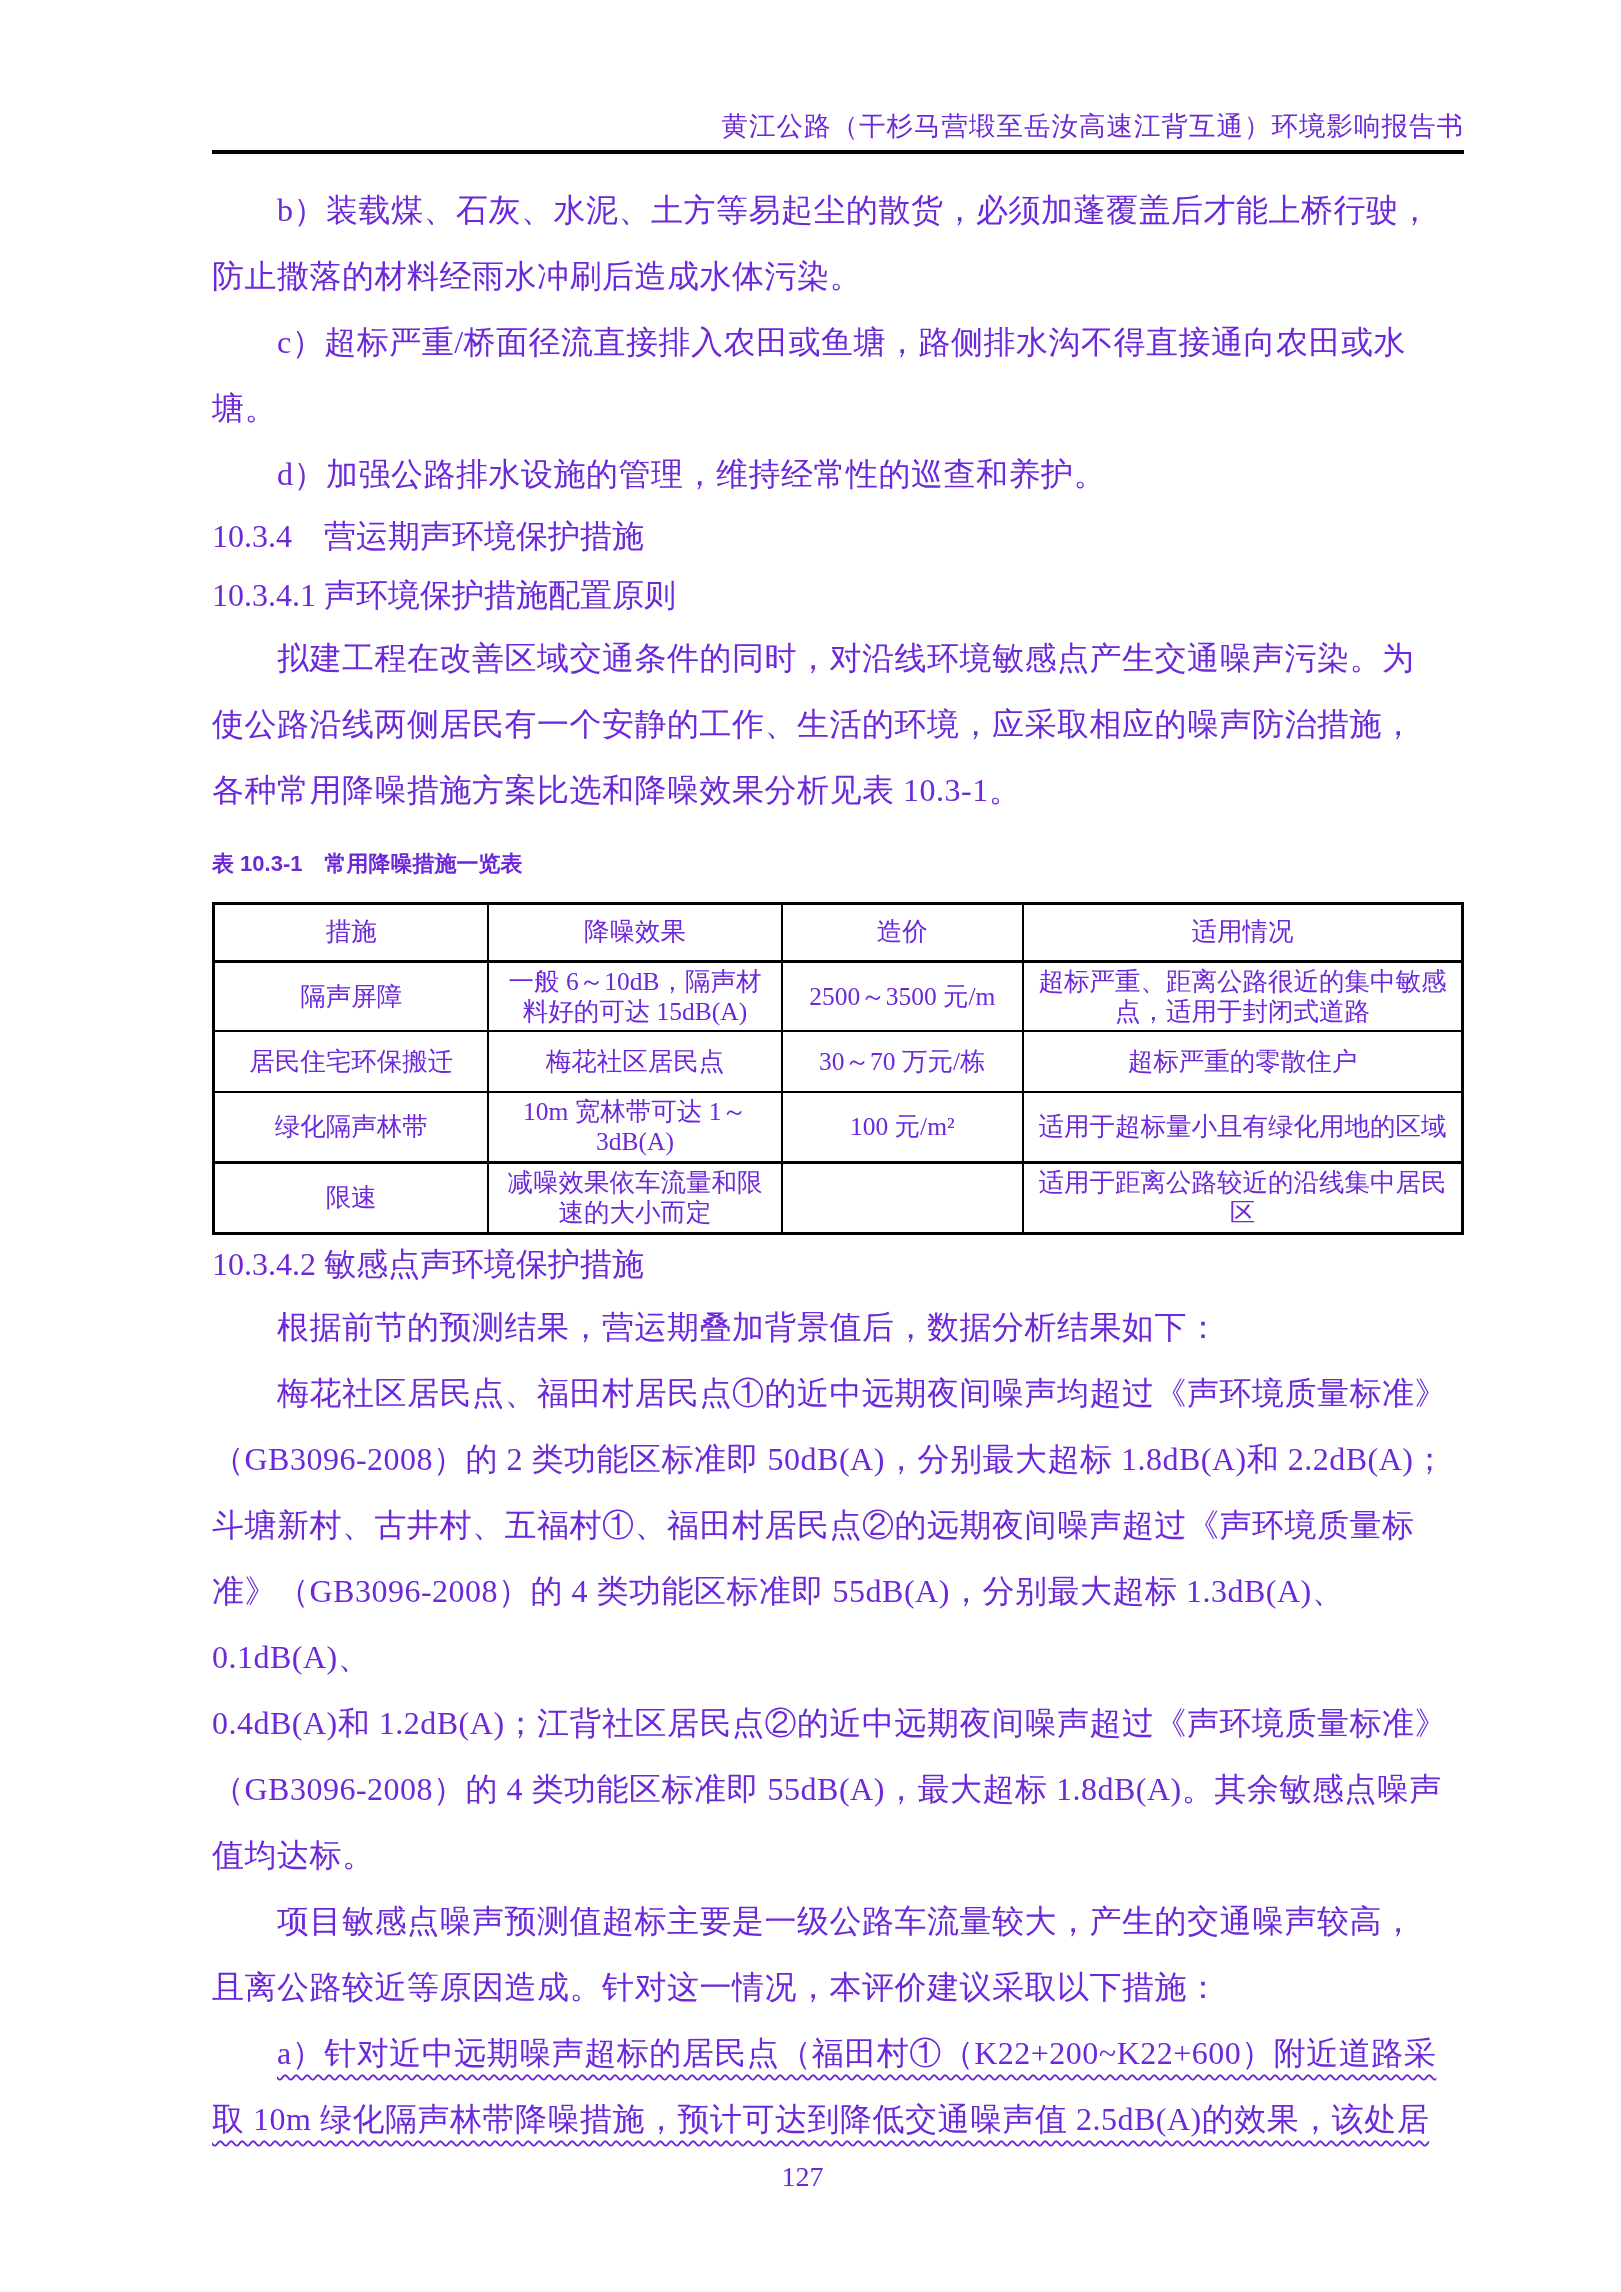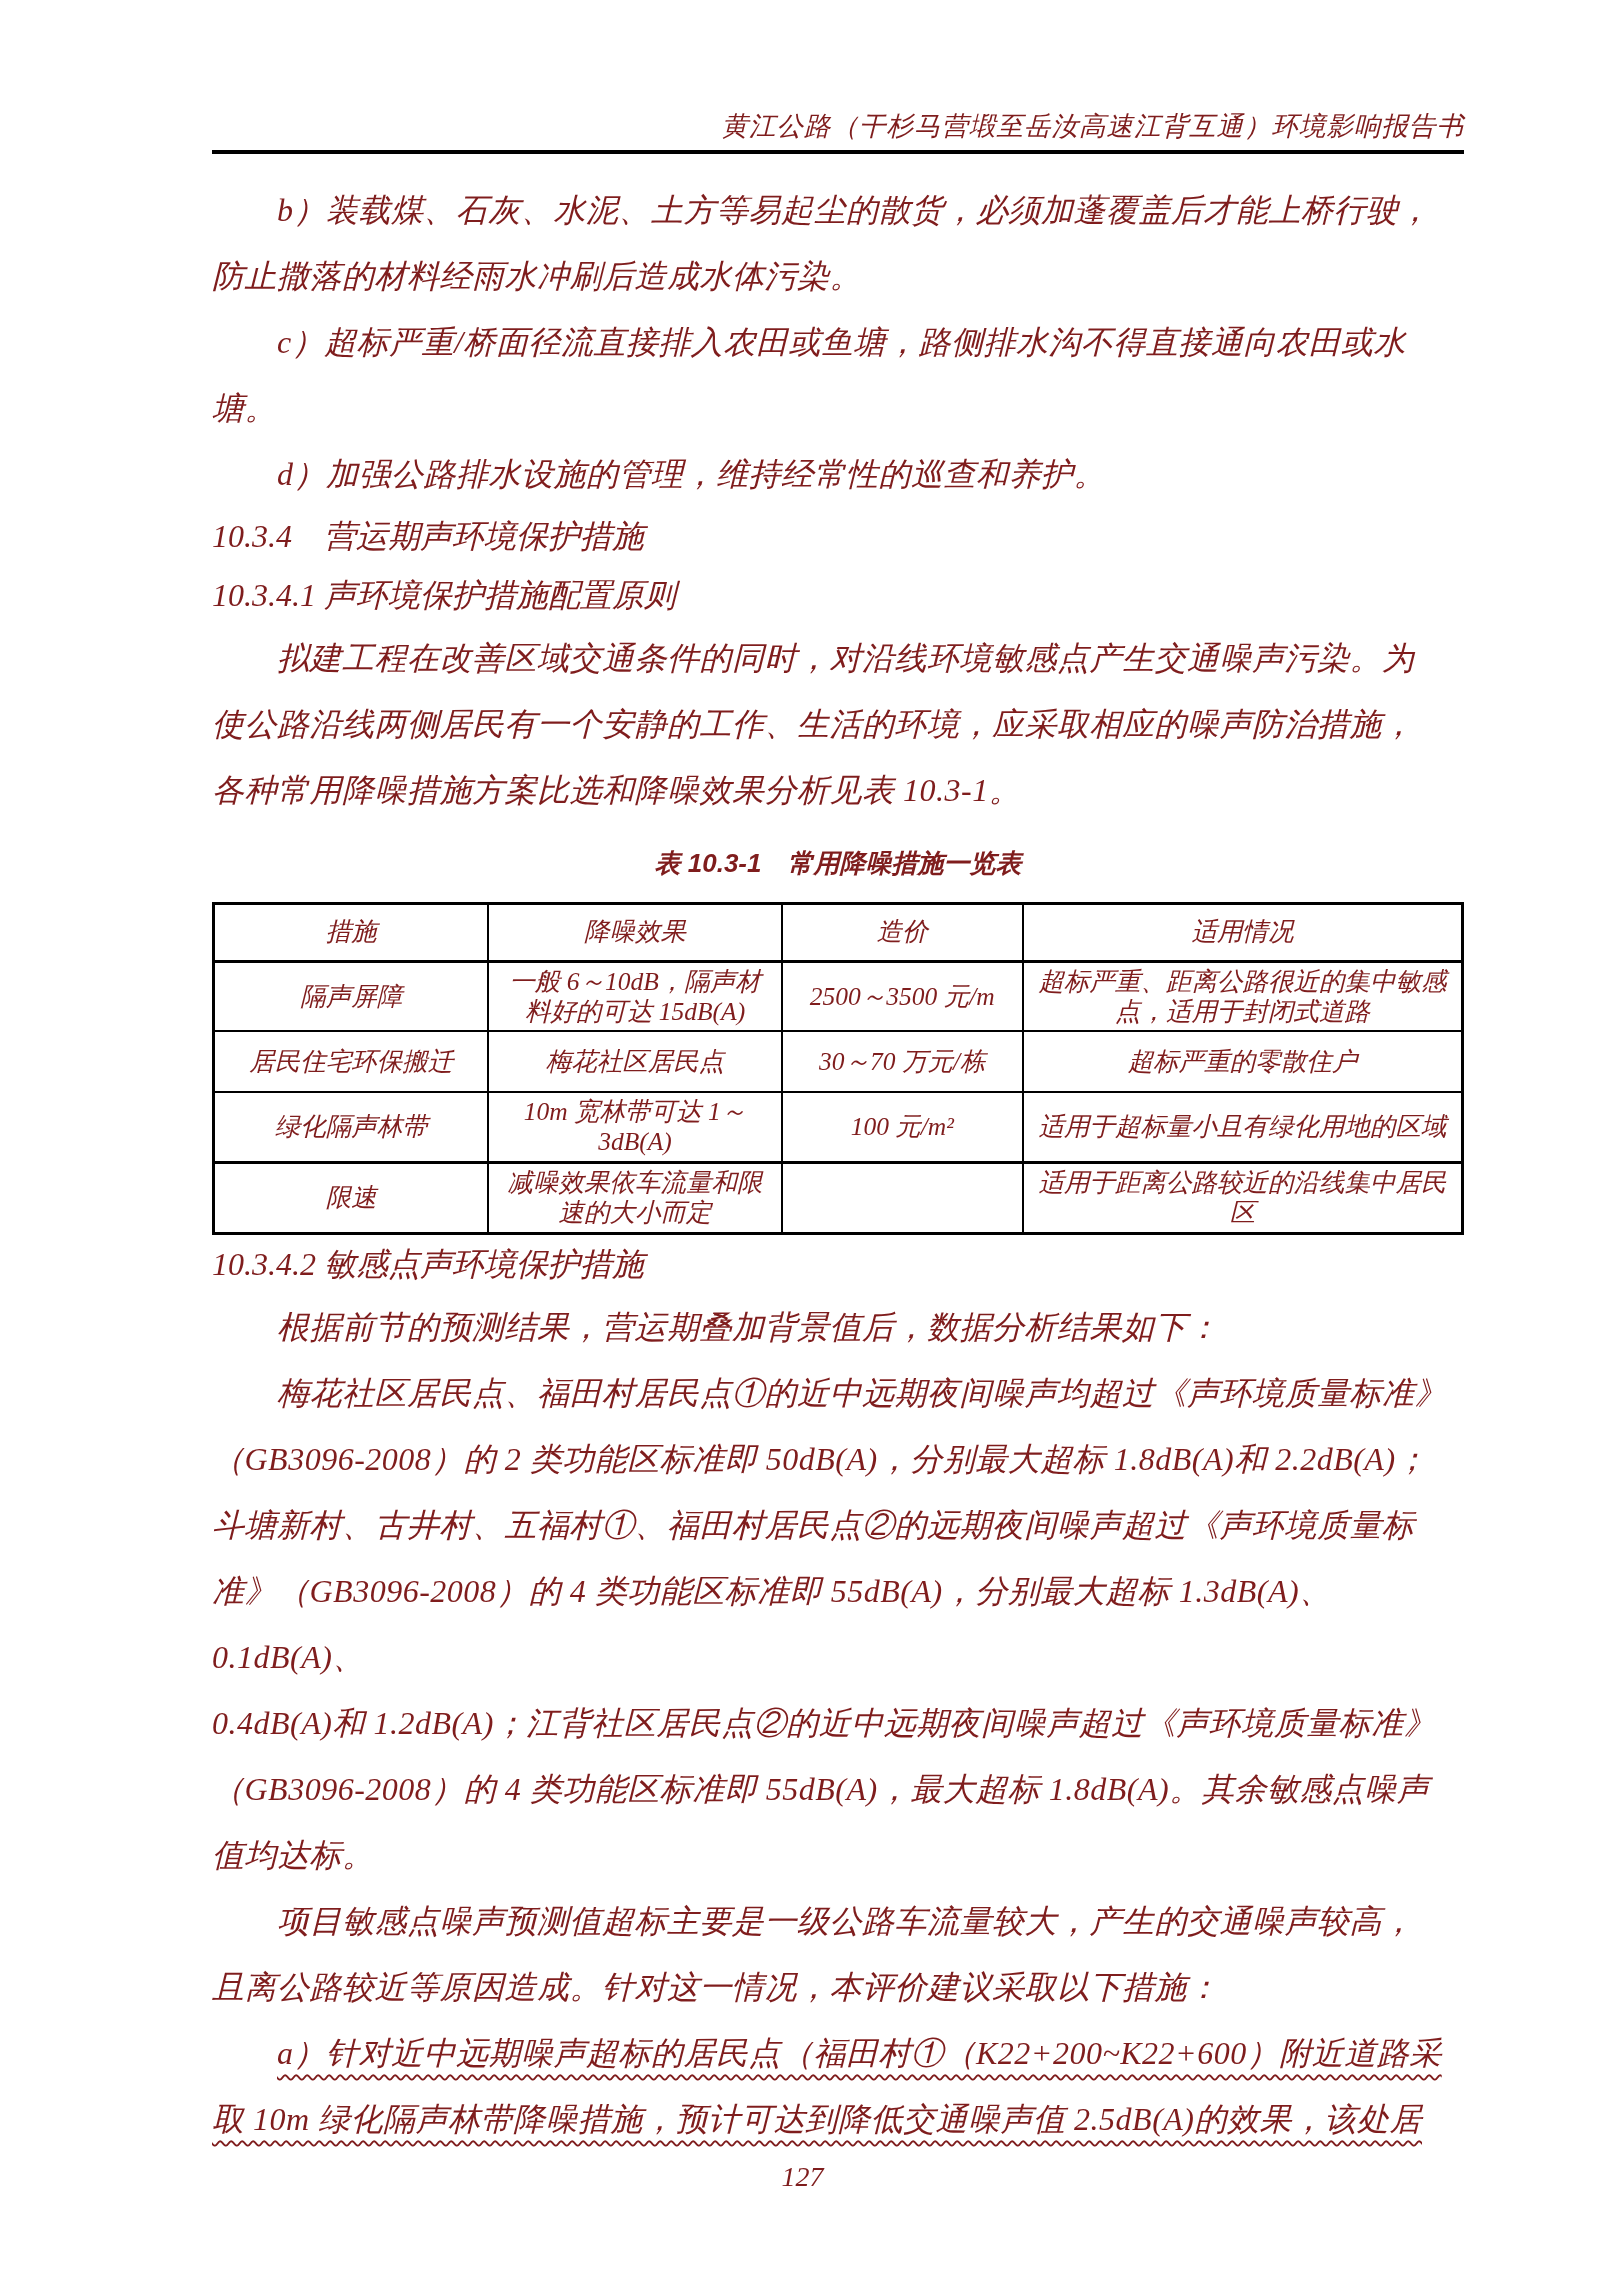--- a/index.html
+++ b/index.html
@@ -2,26 +2,25 @@
 <html><head>
 <meta charset="utf-8">
 <style>
   html, body { margin: 0; padding: 0; background: #e8e8e8; }
   .page {
     position: relative;
     width: 1621px;
     height: 2293px;
     margin: 0 auto;
     background: #ffffff;
-    color: #7f1d1d;
+    color: #6d28d9;
     font-family: "Liberation Serif", serif;
     box-sizing: border-box;
     padding: 0 157px 0 212px;
     overflow: hidden;
-    font-style: italic;
   }
   .header-block {
     margin-top: 110px;
     font-size: 26.5px;
     line-height: 33px;
     text-align: right;
     letter-spacing: 1px;
     border-bottom: 4.9px solid #000;
     padding-bottom: 6.9px;
   }
@@ -34,24 +33,23 @@
     letter-spacing: 0.5px;
   }
   .heading {
     font-size: 32px;
     line-height: 59px;
     white-space: pre-line;
   }
   .caption {
     font-family: "Liberation Sans", sans-serif;
     font-weight: bold;
-    font-size: 26px;
+    font-size: 22px;
     line-height: 53px;
     margin-top: 13.7px;
-    text-align: center;
   }
   table.measures {
     width: 100%;
     border-collapse: collapse;
     border: 3.9px solid #000;
     margin-top: 11.8px;
   }
   table.measures td {
     border: 2.9px solid #000;
     border-top-width: 2px;

